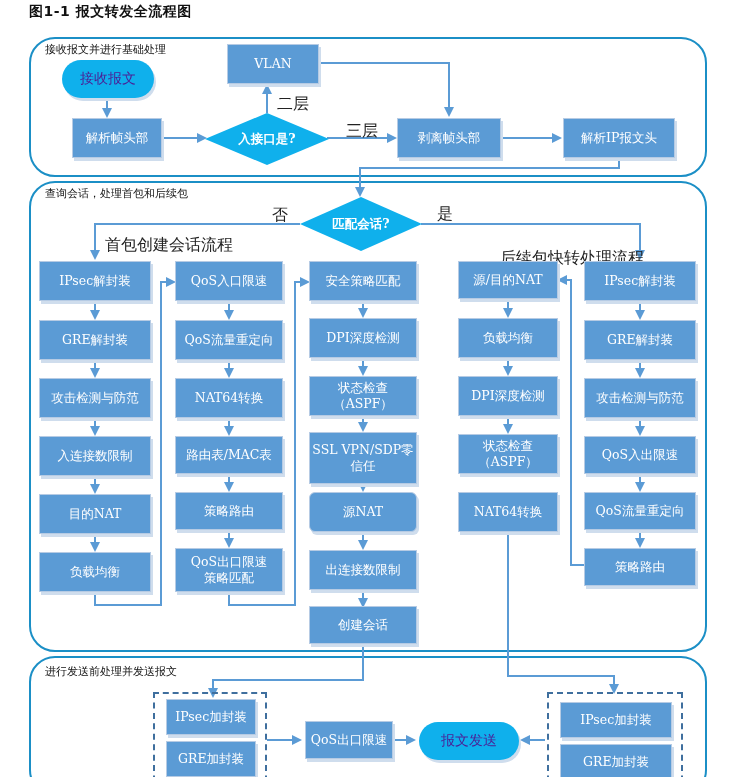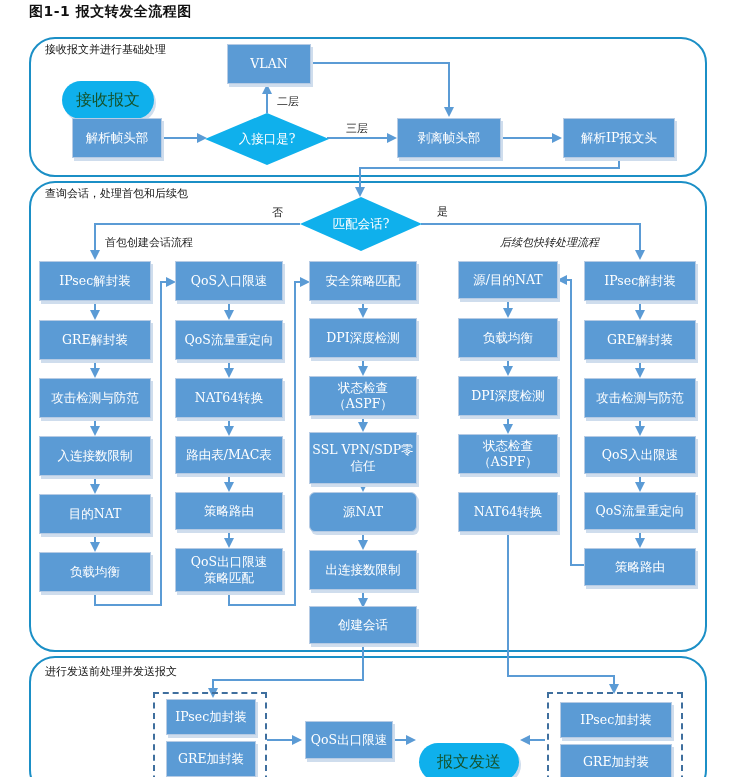--- a/index.html
+++ b/index.html
@@ -1,24 +1,24 @@
 <!DOCTYPE html>
 <html><head>
 <meta charset="utf-8">
 <style>
   html, body { margin:0; padding:0; background:#ffffff; }
   body { width:735px; height:777px; position:relative; overflow:hidden; font-family:"DejaVu Sans", "Liberation Sans", sans-serif; }
   #title { position:absolute; left:29px; top:3px; font-size:14px; font-weight:bold; color:#111; letter-spacing:0.5px; }
   .panel { position:absolute; border:2px solid #1b8fc6; border-radius:26px; box-sizing:border-box; }
   .panel-label { position:absolute; font-size:11px; color:#111; white-space:nowrap; }
   .box { position:absolute; background:#5b9bd5; color:#fff; font-family:"DejaVu Serif","Liberation Serif",serif; font-size:12.5px; display:flex; align-items:center; justify-content:center; text-align:center; line-height:1.25; box-sizing:border-box; border:1px solid #b6cbe4; box-shadow:2px 3px 0 #cfdded; }
-  .pill { position:absolute; background:#0fb0ec; color:#14532d; font-size:16px; display:flex; align-items:center; justify-content:center; border-radius:20px; box-shadow:2px 3px 0 #cfdded;margin-top:21px; }
+  .pill { position:absolute; background:#0fb0ec; color:#4c1d95; font-size:14px; display:flex; align-items:center; justify-content:center; border-radius:20px; box-shadow:2px 3px 0 #cfdded; }
   .diamond { position:absolute; }
-  .diamond-text { position:absolute; color:#fff; font-size:12.5px; display:flex; align-items:center; justify-content:center; font-family:"DejaVu Serif","Liberation Serif",serif; }
-  .label { position:absolute; font-size:11px; color:#222; white-space:nowrap; }
+  .diamond-text { position:absolute; color:#fff; font-size:12.5px; display:flex; align-items:center; justify-content:center; font-family:"DejaVu Serif","Liberation Serif",serif;font-weight:bold; }
+  .label { position:absolute; font-size:16px; color:#222; white-space:nowrap; }
   .dashed { position:absolute; border:2px dashed #3f6f9e; box-sizing:border-box; }
   svg#wires { position:absolute; left:0; top:0; }
 </style>
 </head>
 <body>
 
 <div id="title">图1-1  报文转发全流程图</div>
 
 <div class="panel" style="left:29px;top:37px;width:678px;height:140px;"></div>
 <div class="panel" style="left:29px;top:181px;width:678px;height:471px;"></div>
@@ -88,32 +88,32 @@
 </svg>
 
 <div class="pill" style="left:62px;top:60px;width:92px;height:38px;">接收报文</div>
 <div class="box" style="left:72px;top:118px;width:90px;height:40px;">解析帧头部</div>
 <svg class="diamond" style="left:205px;top:113px;" width="124" height="52">
   <polygon points="62,0 124,26 62,52 0,26" fill="#0fb0ec"></polygon>
 </svg>
 <div class="diamond-text" style="left:205px;top:113px;width:124px;height:52px;">入接口是?</div>
 <div class="label" style="left:277px;top:94px;">二层</div>
 <div class="label" style="left:346px;top:121px;">三层</div>
-<div class="box" style="left:227px;top:44px;width:84px;height:40px;">VLAN</div>
+<div class="box" style="left:227px;top:44px;width:92px;height:40px;">VLAN</div>
 <div class="box" style="left:397px;top:118px;width:104px;height:40px;">剥离帧头部</div>
 <div class="box" style="left:563px;top:118px;width:112px;height:40px;">解析IP报文头</div>
 
 <svg class="diamond" style="left:300px;top:197px;" width="122" height="54">
   <polygon points="61,0 122,27 61,54 0,27" fill="#0fb0ec"></polygon>
 </svg>
 <div class="diamond-text" style="left:300px;top:197px;width:122px;height:54px;">匹配会话?</div>
 <div class="label" style="left:272px;top:205px;">否</div>
 <div class="label" style="left:437px;top:204px;">是</div>
 <div class="label" style="left:105px;top:235px;">首包创建会话流程</div>
-<div class="label" style="left:500px;top:235px;font-style:italic;">后续包快转处理流程</div>
+<div class="label" style="left:500px;top:248px;">后续包快转处理流程</div>
 
 <div class="box" style="left:39px;top:261px;width:112px;height:40px;">IPsec解封装</div>
 <div class="box" style="left:39px;top:320px;width:112px;height:40px;">GRE解封装</div>
 <div class="box" style="left:39px;top:378px;width:112px;height:40px;">攻击检测与防范</div>
 <div class="box" style="left:39px;top:436px;width:112px;height:40px;">入连接数限制</div>
 <div class="box" style="left:39px;top:494px;width:112px;height:40px;">目的NAT</div>
 <div class="box" style="left:39px;top:552px;width:112px;height:40px;">负载均衡</div>
 
 <div class="box" style="left:175px;top:261px;width:108px;height:40px;">QoS入口限速</div>
 <div class="box" style="left:175px;top:320px;width:108px;height:40px;">QoS流量重定向</div>

